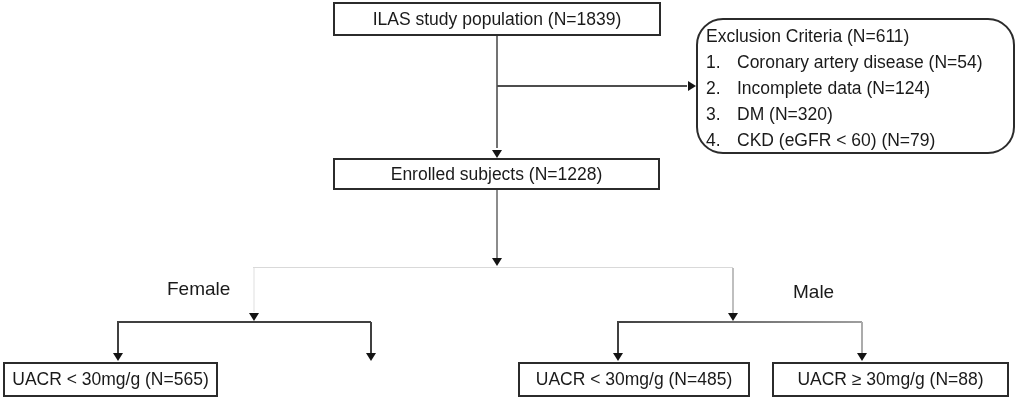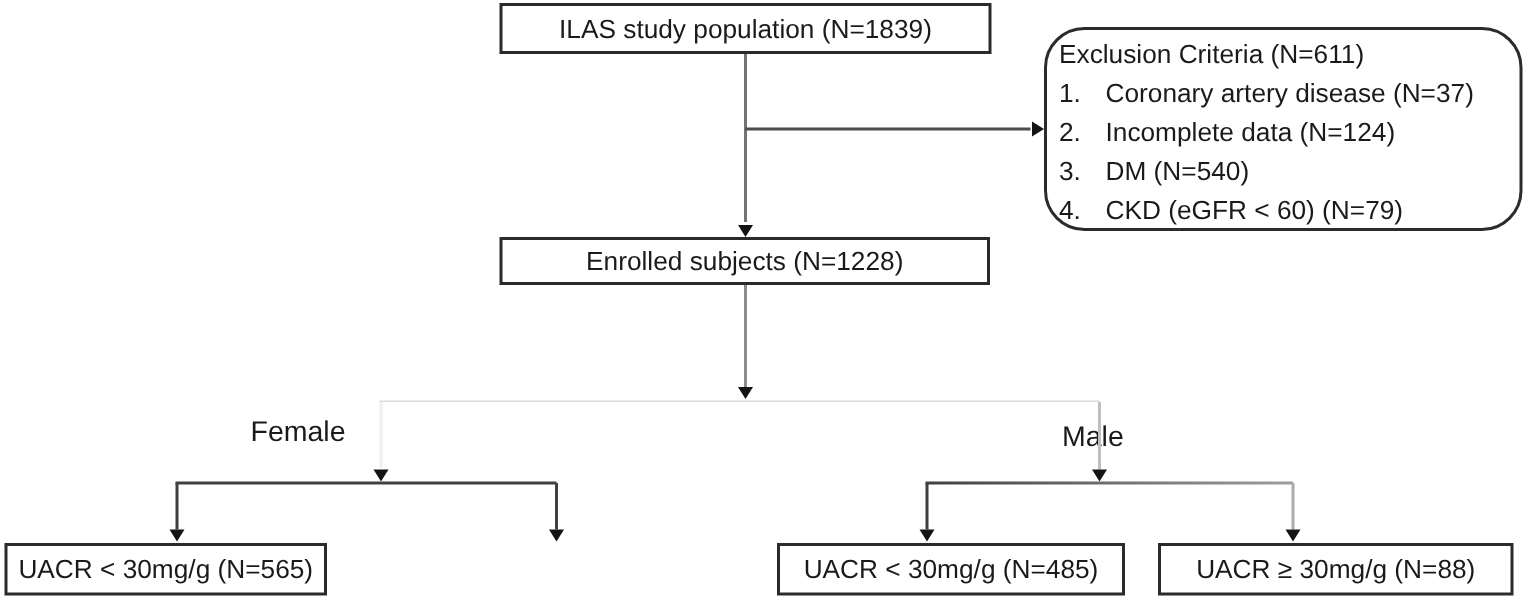--- a/index.html
+++ b/index.html
@@ -20,21 +20,21 @@
     display:block;padding:3px 4px 3px 8px;white-space:nowrap;border-radius:27px;
   }
   .excl-line{line-height:26px;font-size:17.5px;}
   .excl-num{display:inline-block;width:31px;}
   #box-f-low{left:3px;top:362px;width:215px;height:35px;}
   #box-f-high{left:255px;top:362px;width:232px;height:35px;}
   #box-m-low{left:518px;top:362px;width:232px;height:35px;}
   #box-m-high{left:772px;top:362px;width:237px;height:35px;}
   .branch-label{position:absolute;font-size:19px;white-space:nowrap;}
   #label-female{left:167px;top:278px;}
-  #label-male{left:708px;top:281px;text-align:right;}
+  #label-male{left:793px;top:281px;text-align:right;}
   .vline,.hline{position:absolute;}
   .vline{width:1.5px;}
   .hline{height:1.5px;}
   #v1{left:496px;top:36px;height:112px;background:#737373;}
   #h1{left:497px;top:85px;width:190px;background:#4d4d4d;}
   #v2{left:496px;top:190px;height:69px;background:#8c8c8c;}
   #h2{left:253px;top:267px;width:480px;height:1px;background:#d9d9d9;}
   #v3{left:253px;top:268px;height:44px;background:#efefef;}
   #h3{left:117px;top:321px;width:254px;background:#404040;}
   #v4{left:117px;top:322px;height:31px;background:#404040;}
@@ -66,27 +66,27 @@
 </head>
 <body>
 
 <div class="canvas">
 
   <div class="box" id="box-ilas">ILAS study population (N=1839)</div>
 
   <div class="box" id="box-exclusion">
     <div class="excl-line">Exclusion Criteria (N=611)</div>
     <div class="excl-line">
-      <span class="excl-num">1.</span><span>Coronary artery disease (N=37)</span>
+      <span class="excl-num">1.</span><span>Coronary artery disease (N=54)</span>
     </div>
     <div class="excl-line">
       <span class="excl-num">2.</span><span>Incomplete data (N=124)</span>
     </div>
     <div class="excl-line">
-      <span class="excl-num">3.</span><span>DM (N=540)</span>
+      <span class="excl-num">3.</span><span>DM (N=320)</span>
     </div>
     <div class="excl-line">
       <span class="excl-num">4.</span><span>CKD (eGFR &lt; 60) (N=79)</span>
     </div>
   </div>
 
   <div class="box" id="box-enrolled">Enrolled subjects (N=1228)</div>
 
   <div class="branch-label" id="label-female">Female</div>
 

